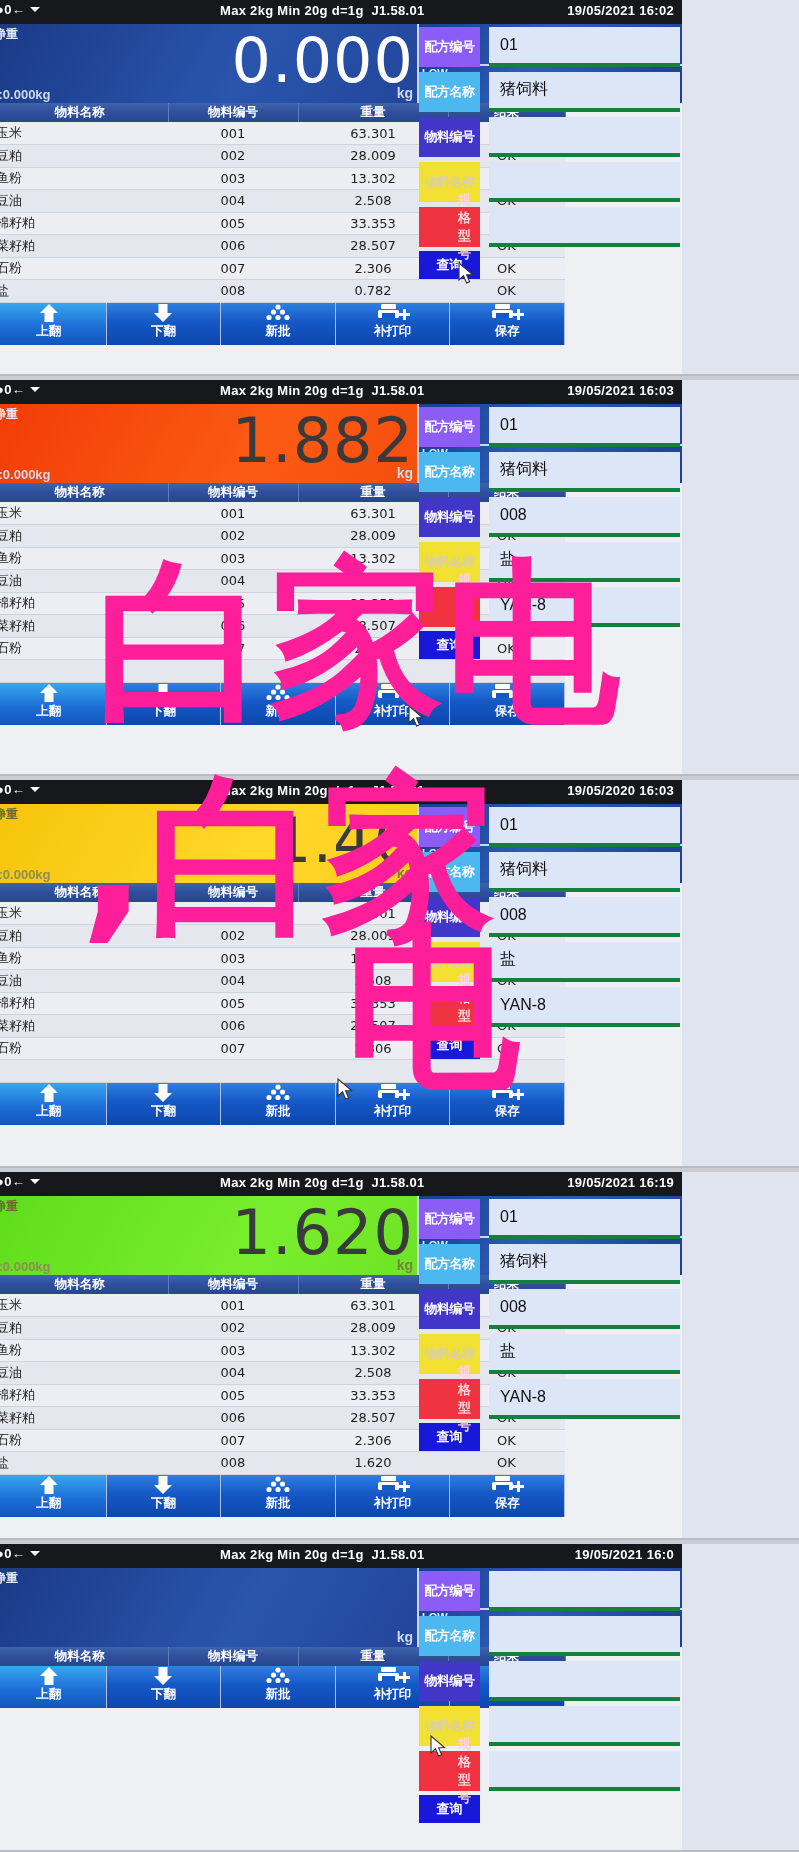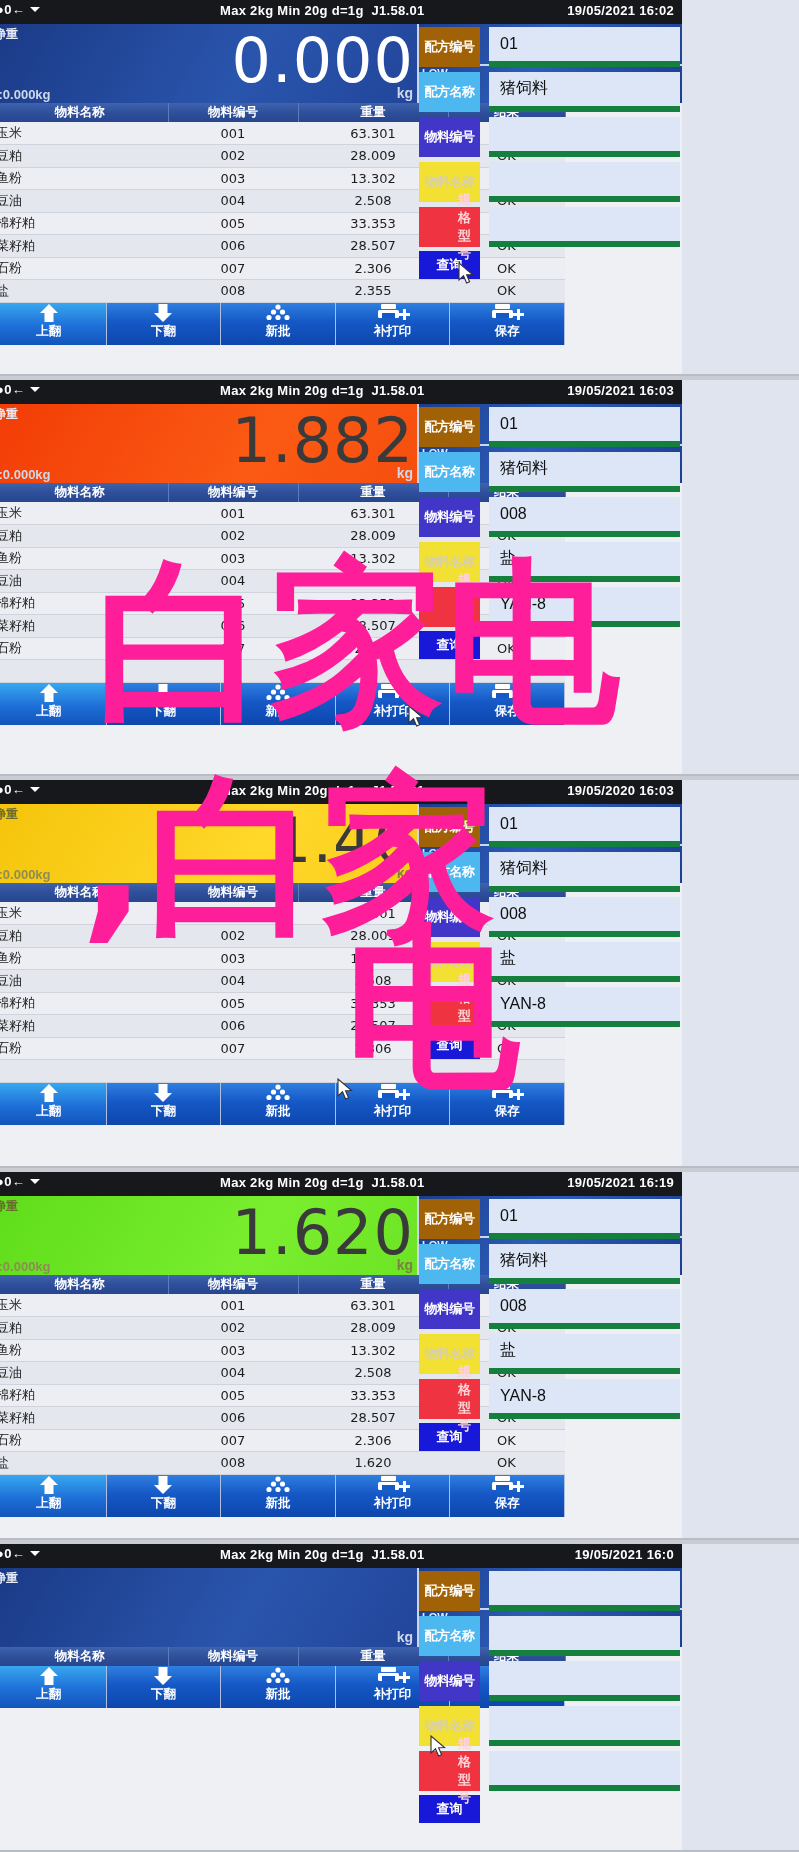--- a/index.html
+++ b/index.html
@@ -113,28 +113,28 @@
   .tbtn .lb{ display:block; font-size:12.5px; font-weight:bold; line-height:13px; }
 
   
   .fields{ position:absolute; right:0; top:24px; width:265px; }
   .frow{ display:flex; align-items:center; height:45px; }
   .fkey{
     width:61px; height:40px; margin-left:2px;
     display:flex; align-items:center; justify-content:center;
     font-size:13px; font-weight:bold; color:#fff; letter-spacing:-.5px;
   }
-  .k-green{ background:#a16207; }
+  .k-green{ background:#8b5cf6; }
   .k-blue{  background:#4db8f0; }
   .k-indigo{background:#4236c8; }
   .k-yellow{background:#f2e033; color:#d8d0a8; }
   .k-red{   background:#ef3340; color:#ffd3d6;padding-left:39px; }
   .fval{
     flex:1; height:40px; margin-left:9px; margin-right:2px;
-    background:#dce6f6; border-bottom:6px solid #15803d;
+    background:#dce6f6; border-bottom:4px solid #15803d;
     display:flex; align-items:center; padding-left:11px;
     font-size:16px; color:#101010;
   }
   .qbtn{
     width:61px; height:28px; margin-left:2px; margin-top:2px;
     background:#1818d8; color:#fff; font-size:13px; font-weight:bold;
     display:flex; align-items:center; justify-content:center;
   }
 
   
@@ -234,21 +234,21 @@
             </tr>
             <tr>
               <td class="name">石粉</td>
               <td>007</td>
               <td>2.306</td>
               <td>OK</td>
             </tr>
             <tr>
               <td class="name">盐</td>
               <td>008</td>
-              <td>2.355</td>
+              <td>0.782</td>
               <td>OK</td>
             </tr>
           </tbody>
         </table>
         <div class="toolbar">
           <div class="tbtn">
             <span class="ic"><svg width="26" height="20" viewBox="0 0 26 20">
                 <path d="M13 1 L22 10 L17.5 10 L17.5 19 L8.5 19 L8.5 10 L4 10 Z" fill="#fff"></path>
               </svg></span>
             <span class="lb">上翻</span>

